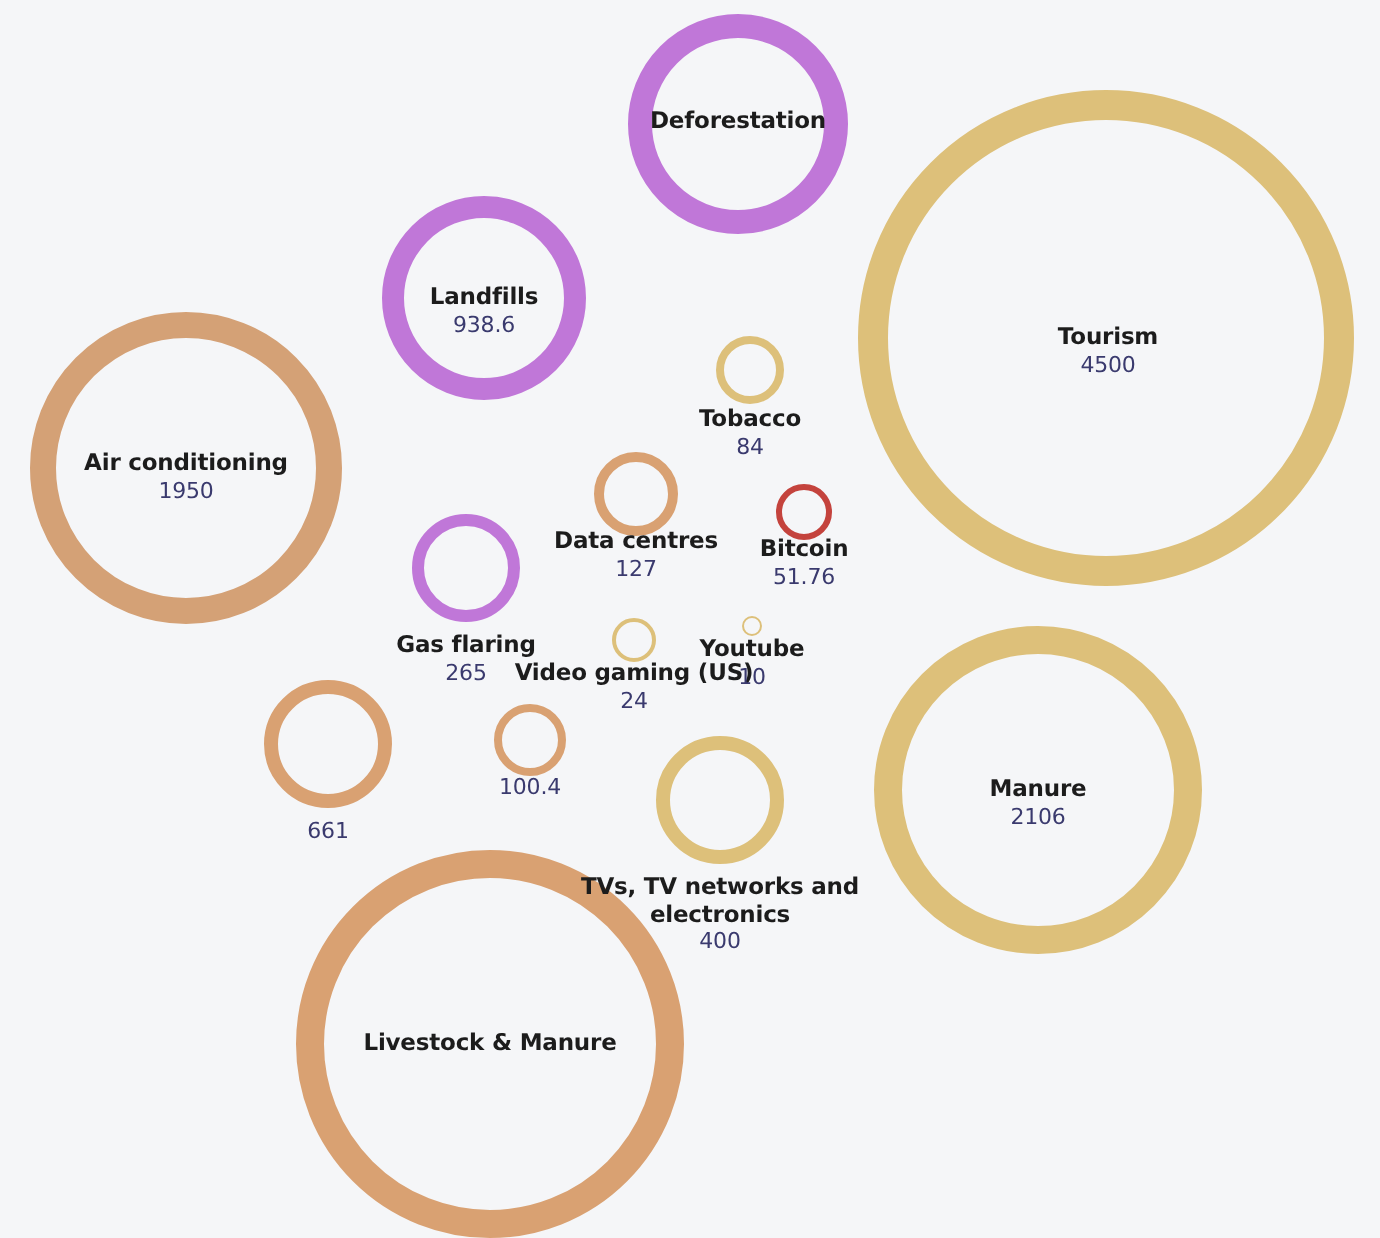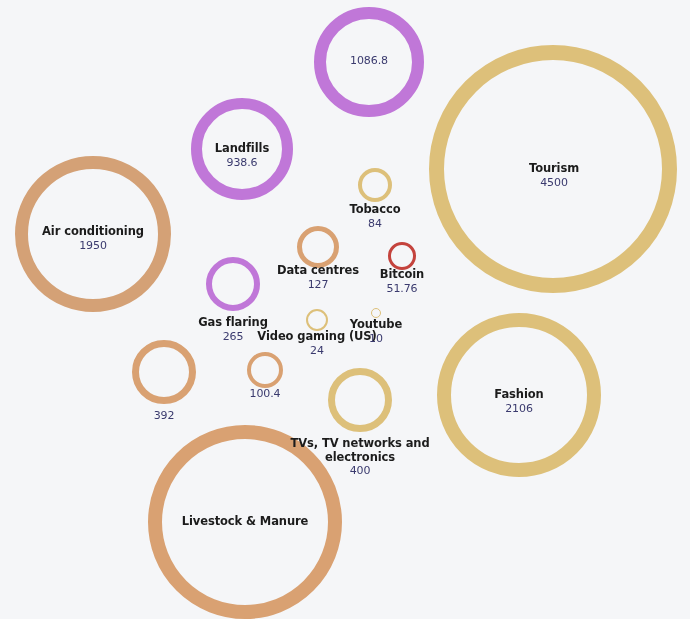--- a/index.html
+++ b/index.html
@@ -56,42 +56,42 @@
     <div class="bubble-group">
       <div class="bubble-ring" style="left: 429px; top: 45px; width: 248px; height: 248px; border: 15px solid rgb(221, 192, 122);"></div>
       <div class="bubble-caption" style="width: 200px; left: 454px; top: 162px;"><span class="bubble-label">Tourism</span><span class="bubble-value">4500</span></div>
     </div>
     <div class="bubble-group">
       <div class="bubble-ring" style="left: 148px; top: 425px; width: 194px; height: 194px; border: 14px solid rgb(217, 161, 114);"></div>
       <div class="bubble-caption" style="width: 190px; left: 150px; top: 515px;"><span class="bubble-label">Livestock &amp; Manure</span></div>
     </div>
     <div class="bubble-group">
       <div class="bubble-ring" style="left: 437px; top: 313px; width: 164px; height: 164px; border: 14px solid rgb(221, 192, 122);"></div>
-      <div class="bubble-caption" style="width: 160px; left: 439px; top: 388px;"><span class="bubble-label">Fashion</span><span class="bubble-value">2106</span></div>
+      <div class="bubble-caption" style="width: 160px; left: 439px; top: 388px;"><span class="bubble-label">Manure</span><span class="bubble-value">2106</span></div>
     </div>
     <div class="bubble-group">
       <div class="bubble-ring" style="left: 15px; top: 156px; width: 156px; height: 156px; border: 13px solid rgb(212, 161, 118);"></div>
       <div class="bubble-caption" style="width: 160px; left: 13px; top: 225px;"><span class="bubble-label">Air conditioning</span><span class="bubble-value">1950</span></div>
     </div>
     <div class="bubble-group">
       <div class="bubble-ring" style="left: 314px; top: 7px; width: 110px; height: 110px; border: 12px solid rgb(192, 119, 216);"></div>
-      <div class="bubble-caption" style="width: 140px; left: 299px; top: 54px;"><span class="bubble-value">1086.8</span></div>
+      <div class="bubble-caption" style="width: 140px; left: 299px; top: 54px;"><span class="bubble-label">Deforestation</span></div>
     </div>
     <div class="bubble-group">
       <div class="bubble-ring" style="left: 191px; top: 98px; width: 102px; height: 102px; border: 11px solid rgb(192, 119, 216);"></div>
       <div class="bubble-caption" style="width: 130px; left: 177px; top: 142px;"><span class="bubble-label">Landfills</span><span class="bubble-value">938.6</span></div>
     </div>
     <div class="bubble-group">
       <div class="bubble-ring" style="left: 328px; top: 368px; width: 64px; height: 64px; border: 7px solid rgb(221, 192, 122);"></div>
       <div class="bubble-caption" style="width: 150px; left: 285px; top: 437px;"><span class="bubble-label">TVs, TV networks and
 electronics</span><span class="bubble-value">400</span></div>
     </div>
     <div class="bubble-group">
       <div class="bubble-ring" style="left: 132px; top: 340px; width: 64px; height: 64px; border: 7px solid rgb(217, 161, 114);"></div>
-      <div class="bubble-caption" style="width: 150px; left: 89px; top: 409px;"><span class="bubble-value">392</span></div>
+      <div class="bubble-caption" style="width: 150px; left: 89px; top: 409px;"><span class="bubble-value">661</span></div>
     </div>
     <div class="bubble-group">
       <div class="bubble-ring" style="left: 206px; top: 257px; width: 54px; height: 54px; border: 6px solid rgb(192, 119, 216);"></div>
       <div class="bubble-caption" style="width: 130px; left: 168px; top: 316px;"><span class="bubble-label">Gas flaring</span><span class="bubble-value">265</span></div>
     </div>
     <div class="bubble-group">
       <div class="bubble-ring" style="left: 297px; top: 226px; width: 42px; height: 42px; border: 5px solid rgb(217, 161, 114);"></div>
       <div class="bubble-caption" style="width: 130px; left: 253px; top: 264px;"><span class="bubble-label">Data centres</span><span class="bubble-value">127</span></div>
     </div>
     <div class="bubble-group">

